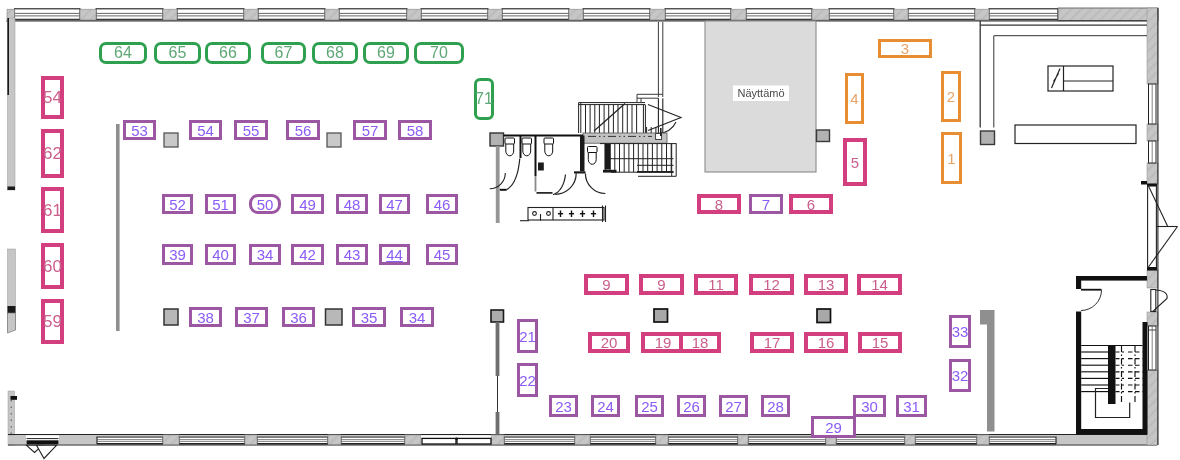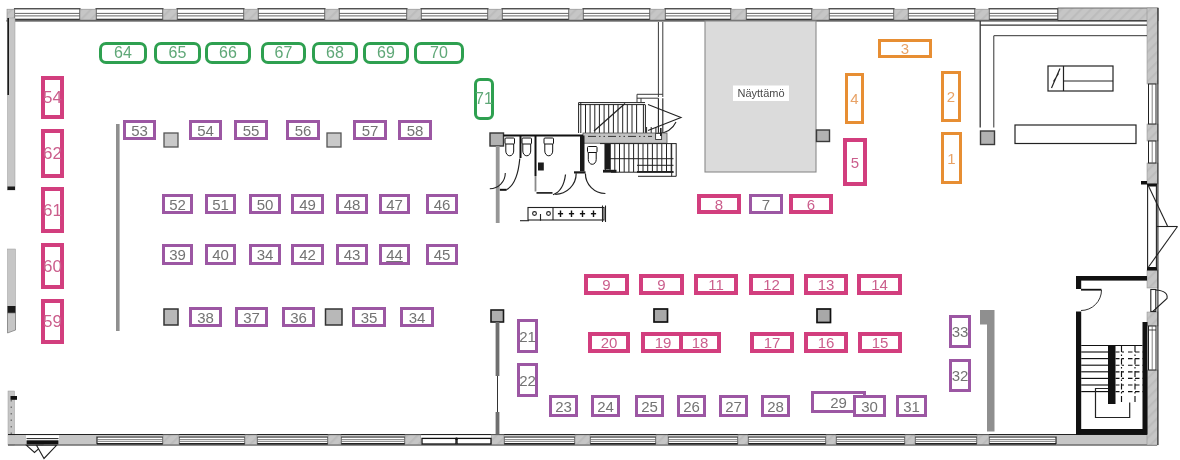--- a/index.html
+++ b/index.html
@@ -2,21 +2,21 @@
 <html><head>
 <meta charset="utf-8">
 <style>
 html,body{margin:0;padding:0;background:#ffffff;}
 #plan{position:relative;width:1180px;height:460px;background:#ffffff;overflow:hidden;
   font-family:"Liberation Sans",sans-serif;}
 #plan svg{position:absolute;left:0;top:0;}
 .b{position:absolute;box-sizing:border-box;display:flex;align-items:center;justify-content:center;
   line-height:1;background:#ffffff;}
 .bg{border:3px solid #2ea050;color:#60a878;font-size:16px;}
-.bp{border:3.5px solid #9c57a3;color:#737373;font-size:15px;}
+.bp{border:3.5px solid #9c57a3;color:#8b5cf6;font-size:15px;}
 .bk{border:4px solid #d23e7e;color:#cb5e8c;font-size:15px;}
 .tall{font-size:17px;}
 .bo{border:3.5px solid #e78e33;color:#e8a266;font-size:15px;}
 </style>
 </head>
 <body>
 <div id="plan">
 <svg width="1180" height="460" viewBox="0 0 1180 460">
 <defs>
 <pattern id="hat" patternUnits="userSpaceOnUse" width="7" height="7" patternTransform="rotate(45)">
@@ -492,21 +492,21 @@
 <div class="b bp" style="left:286px;top:120px;width:34px;height:20px;">56</div>
 
 <div class="b bp" style="left:353px;top:120px;width:34px;height:20px;">57</div>
 
 <div class="b bp" style="left:398px;top:120px;width:34px;height:20px;">58</div>
 
 <div class="b bp" style="left:162px;top:194px;width:31px;height:20px;">52</div>
 
 <div class="b bp" style="left:205px;top:194px;width:31px;height:20px;">51</div>
 
-<div class="b bp" style="left:249px;top:194px;width:32px;height:20px;">50</div>
+<div class="b bp" style="left:249px;top:194px;width:32px;height:20px;border-radius:9px;">50</div>
 
 <div class="b bp" style="left:291px;top:194px;width:33px;height:20px;">49</div>
 
 <div class="b bp" style="left:336px;top:194px;width:32px;height:20px;">48</div>
 
 <div class="b bp" style="left:379px;top:194px;width:31px;height:20px;">47</div>
 
 <div class="b bp" style="left:426px;top:194px;width:32px;height:20px;">46</div>
 
 <div class="b bp" style="left:162px;top:244px;width:31px;height:21px;">39</div>
@@ -562,21 +562,21 @@
 <div class="b bp" style="left:591px;top:395px;width:29px;height:22px;">24</div>
 
 <div class="b bp" style="left:635px;top:395px;width:29px;height:22px;">25</div>
 
 <div class="b bp" style="left:677px;top:395px;width:29px;height:22px;">26</div>
 
 <div class="b bp" style="left:719px;top:395px;width:29px;height:22px;">27</div>
 
 <div class="b bp" style="left:761px;top:395px;width:29px;height:22px;">28</div>
 
-<div class="b bp" style="left:811px;top:391px;width:55px;height:22px;">29</div>
+<div class="b bp" style="left:811px;top:416px;width:45px;height:22px;">29</div>
 
 <div class="b bp" style="left:853px;top:395px;width:33px;height:22px;">30</div>
 
 <div class="b bp" style="left:896px;top:395px;width:31px;height:22px;">31</div>
 
 <div class="b bp" style="left:517px;top:319px;width:21px;height:34px;">21</div>
 
 <div class="b bp" style="left:517px;top:363px;width:21px;height:34px;">22</div>
 
 <div class="b bp" style="left:949px;top:315px;width:22px;height:33px;">33</div>

